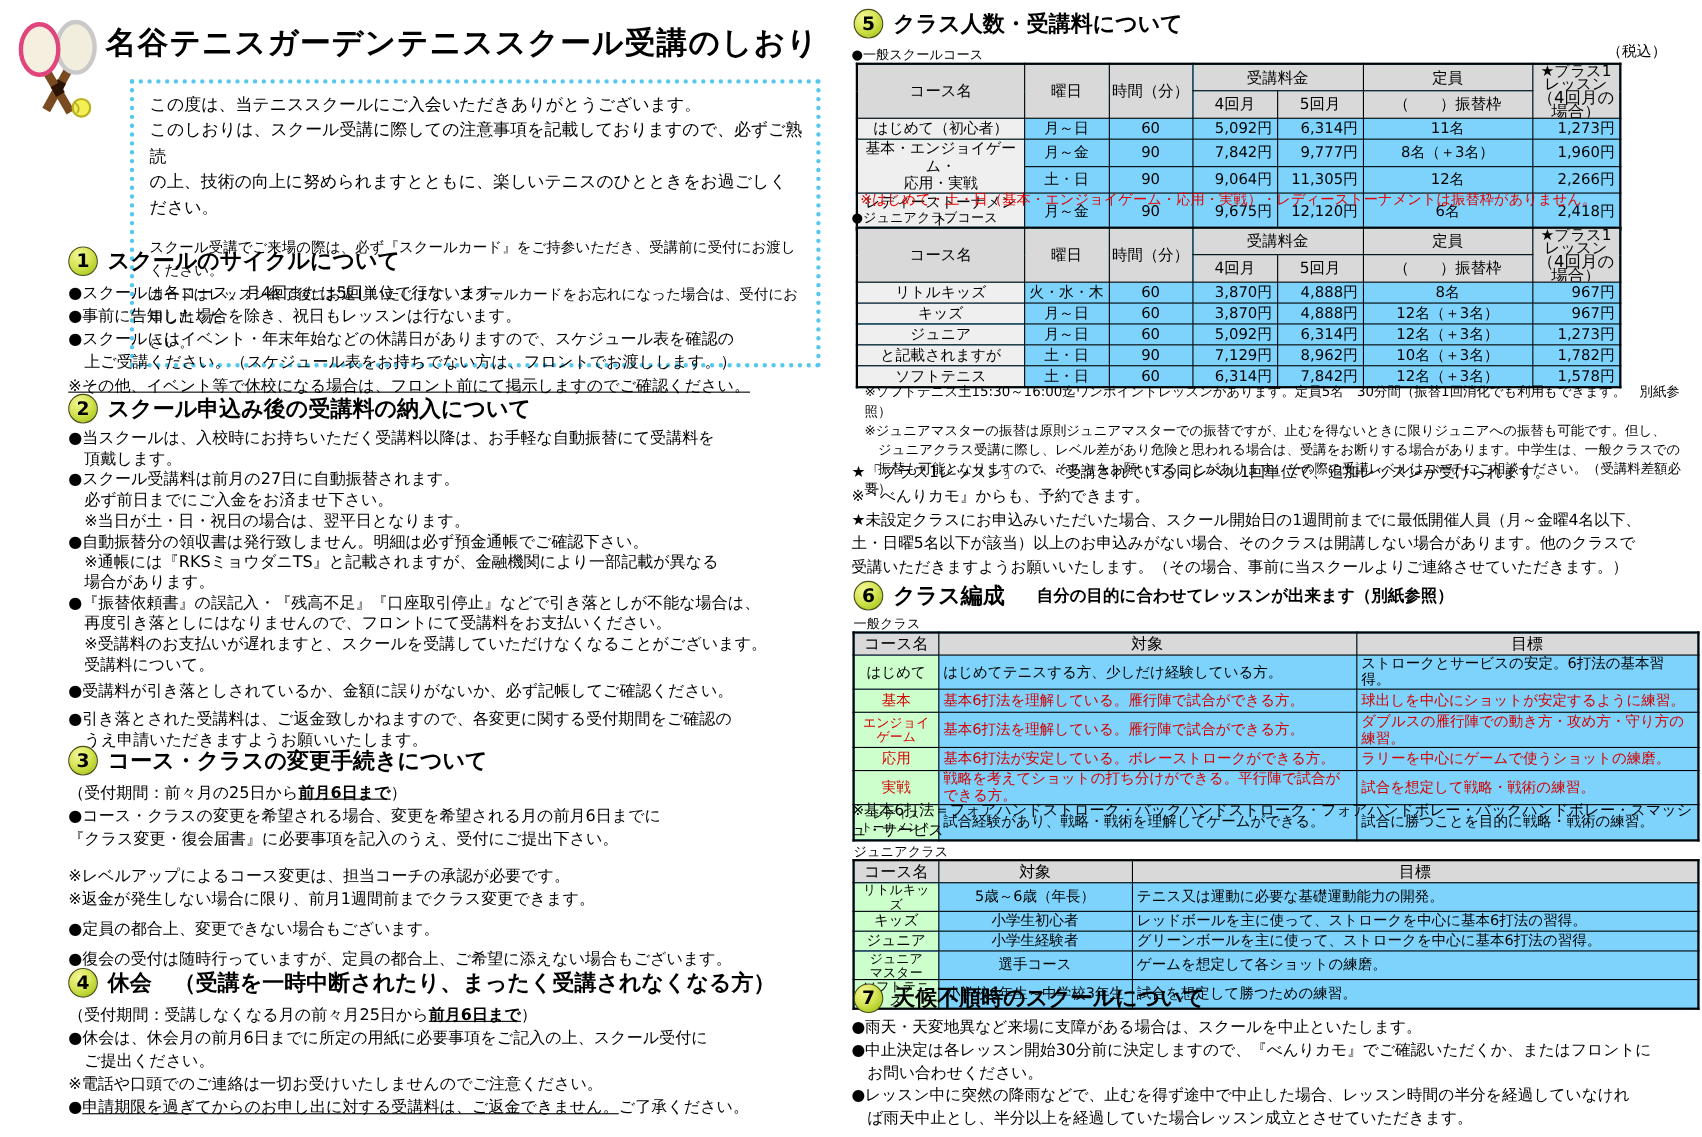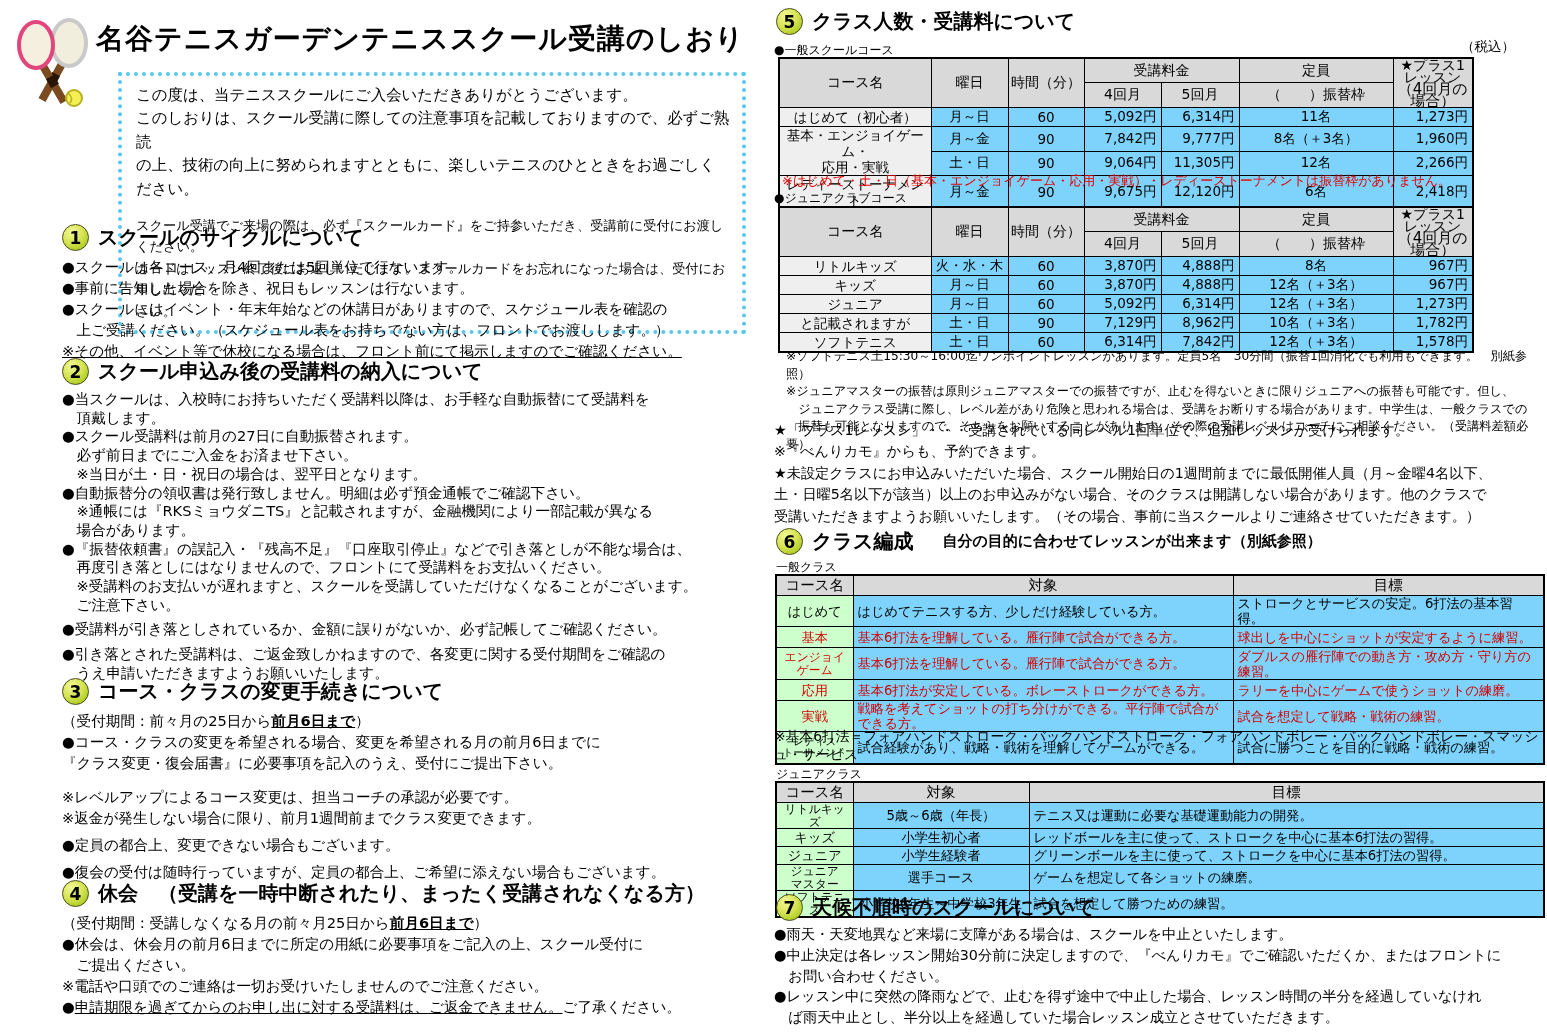--- a/index.html
+++ b/index.html
@@ -129,21 +129,21 @@
       <div class="line">　頂戴します。</div>
       <div class="line">●スクール受講料は前月の27日に自動振替されます。</div>
       <div class="line">　必ず前日までにご入金をお済ませ下さい。</div>
       <div class="line">　※当日が土・日・祝日の場合は、翌平日となります。</div>
       <div class="line">●自動振替分の領収書は発行致しません。明細は必ず預金通帳でご確認下さい。</div>
       <div class="line">　※通帳には『RKSミョウダニTS』と記載されますが、金融機関により一部記載が異なる</div>
       <div class="line">　場合があります。</div>
       <div class="line">●『振替依頼書』の誤記入・『残高不足』『口座取引停止』などで引き落としが不能な場合は、</div>
       <div class="line">　再度引き落としにはなりませんので、フロントにて受講料をお支払いください。</div>
       <div class="line">　※受講料のお支払いが遅れますと、スクールを受講していただけなくなることがございます。</div>
-      <div class="line">　ご注意下さい。</div>
+      <div class="line">　受講料について。</div>
       <div class="line sp">●受講料が引き落としされているか、金額に誤りがないか、必ず記帳してご確認ください。</div>
       <div class="line sp">●引き落とされた受講料は、ご返金致しかねますので、各変更に関する受付期間をご確認の</div>
       <div class="line">　うえ申請いただきますようお願いいたします。</div>
     </div>
   </div>
 
   <div class="sec" style="top:678px;">
     <div class="sec-head">
       <span class="badge">3</span>
       <span class="sec-title">コース・クラスの変更手続きについて</span>

